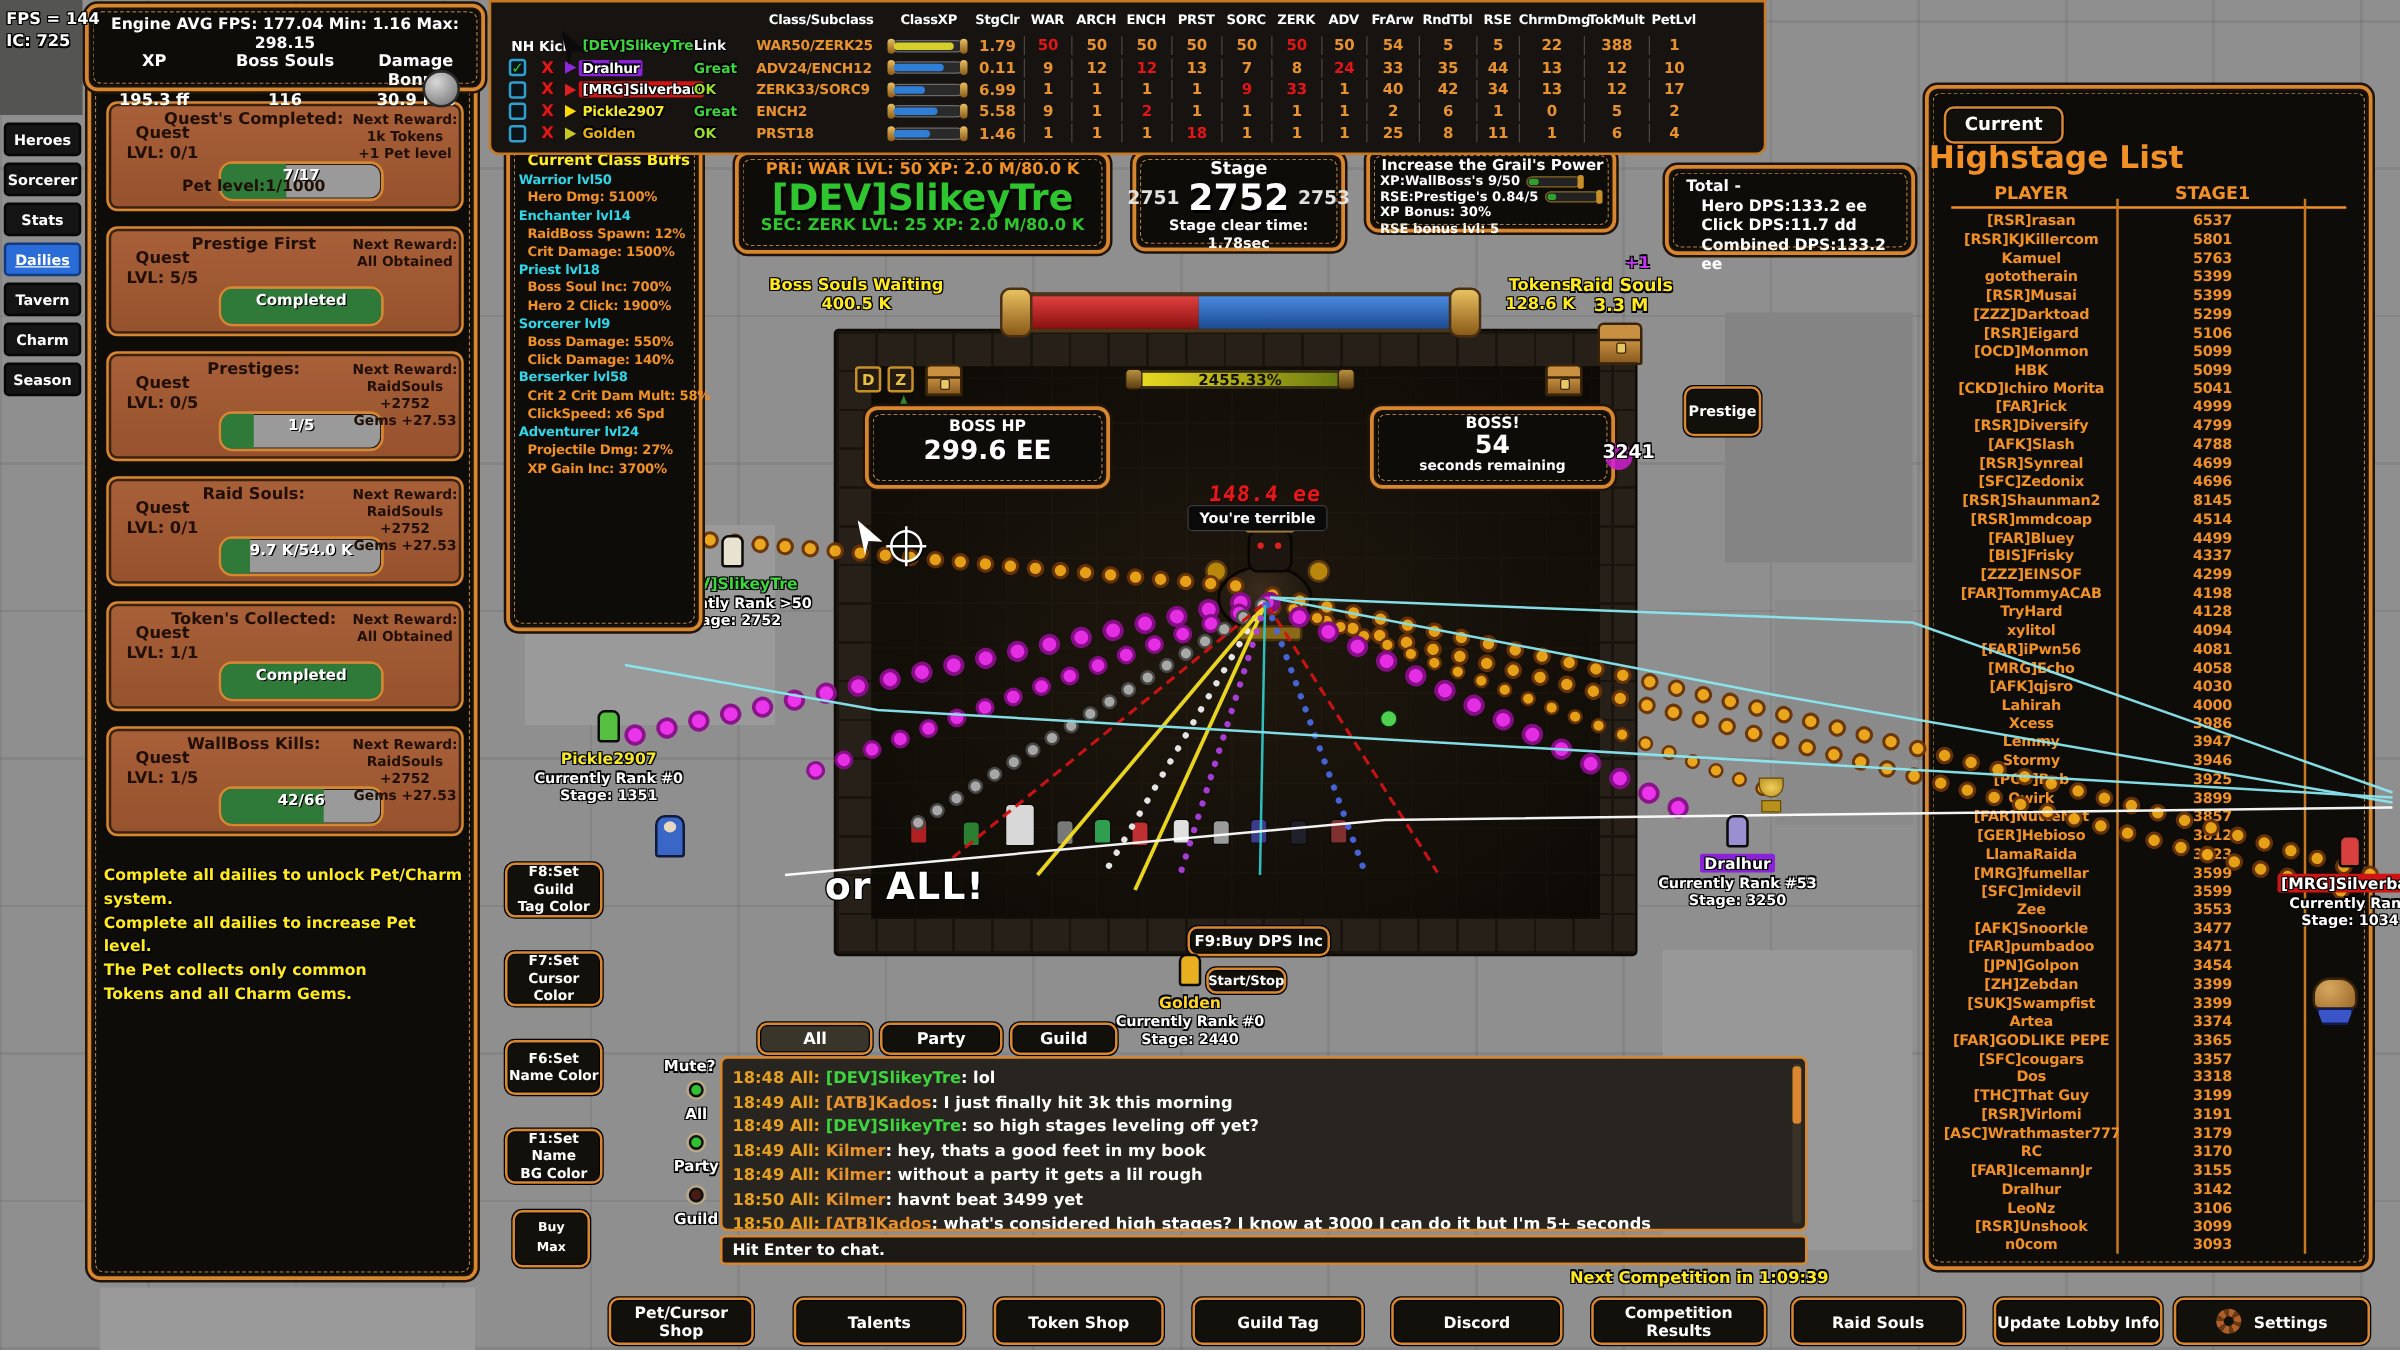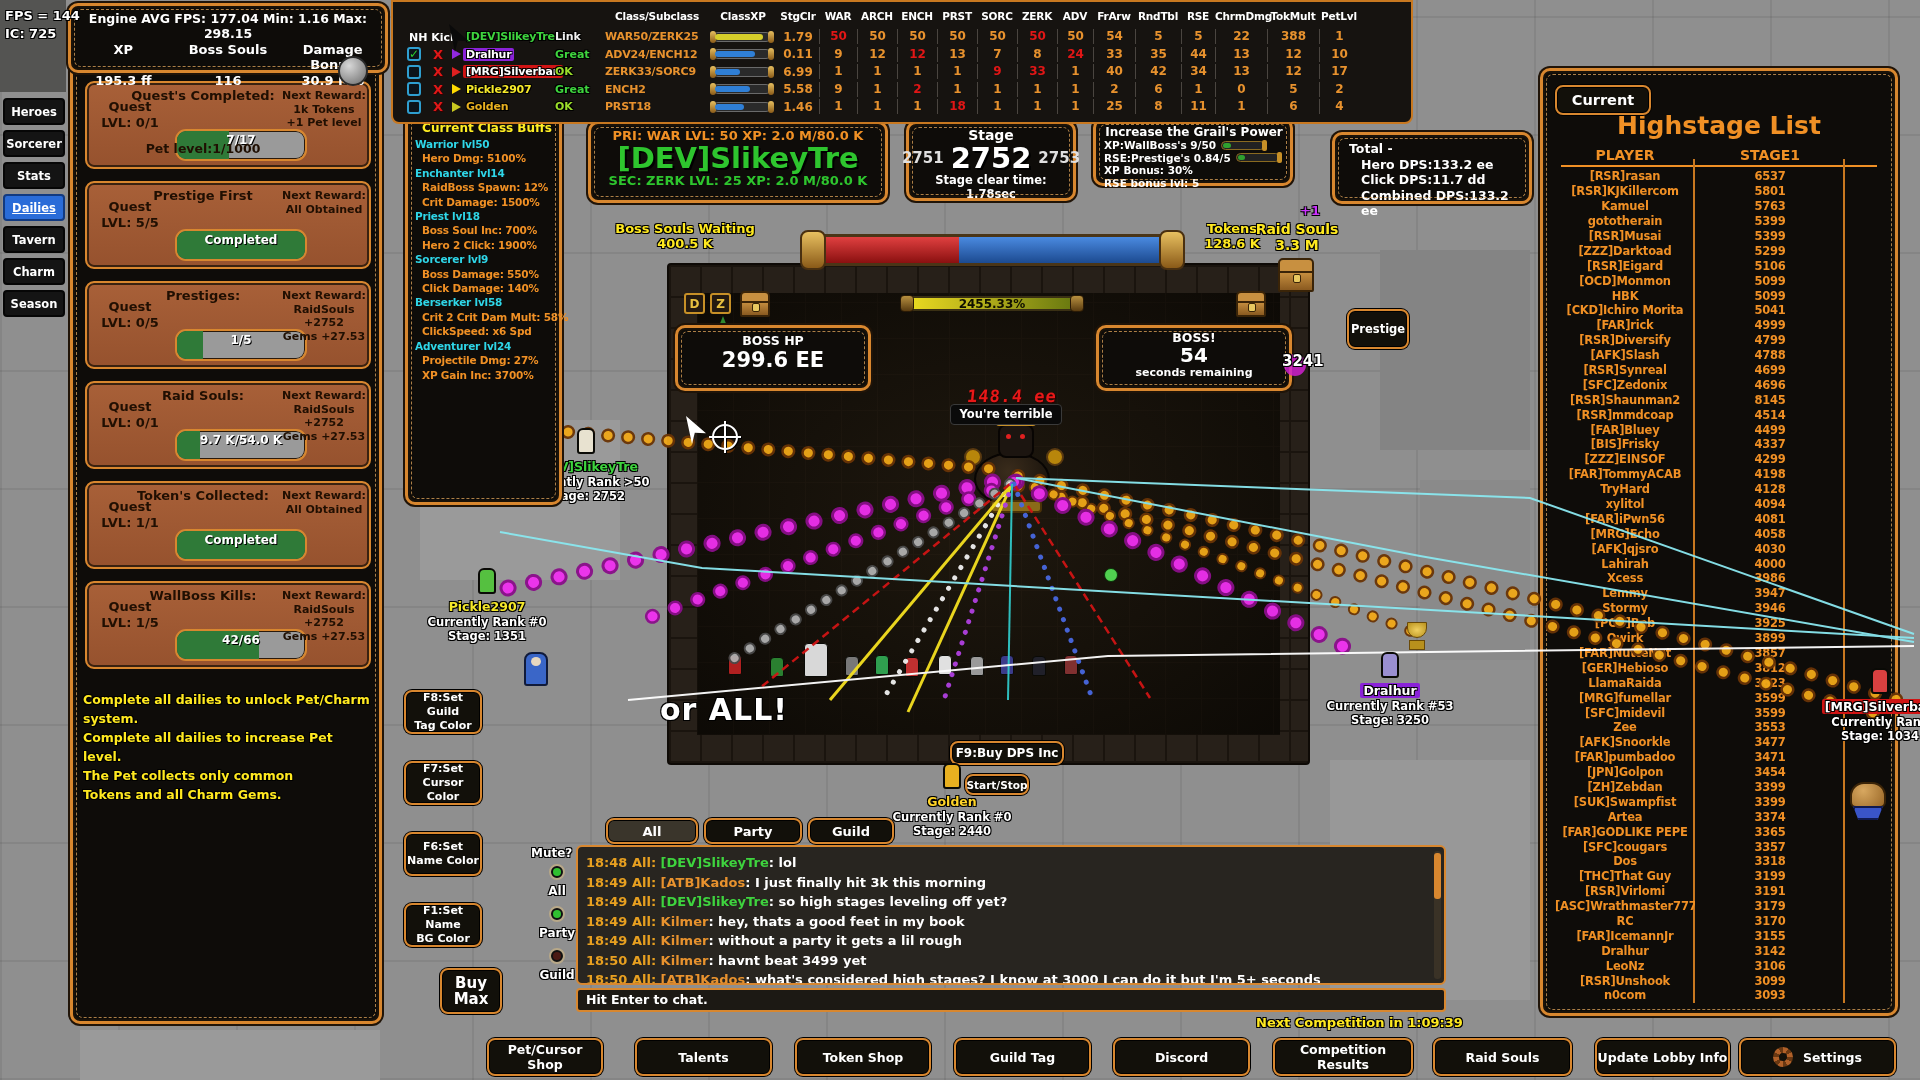--- a/index.html
+++ b/index.html
@@ -96,21 +96,21 @@
   .q-fill { position:absolute; left:0; top:0; bottom:0; background:#2f7a38; }
   .q-bar-label { position:absolute; inset:0; text-align:center; color:#fff; font-size:12px; line-height:18px; text-shadow:1px 1px 0 #000; }
   .q-extra { position:absolute; left:40px; right:90px; top:58px; text-align:center; font-size:12.5px; }
   .q-reward { position:absolute; right:2px; top:6px; width:86px; text-align:center; font-size:11px; line-height:13.5px; }
   #daily-info { position:absolute; left:10px; top:625px; width:290px; color:#ffe920; font-size:12.5px; line-height:19px; }
   #panel-knob { left:338px; top:56px; width:30px; height:30px; border-radius:50%; z-index:62;
     background:radial-gradient(circle at 35% 30%, #d8d8d8, #6a6a6a); border:2px solid #2a2a2a; }
 
   
   .fbtn { left:404px; width:78px; height:44px; font-size:11px; line-height:14px; flex-direction:column; }
-  #buy-max { left:410px; top:968px; width:62px; height:46px; font-size:15px; line-height:16px; flex-direction:column;margin-left:30px; }
+  #buy-max { left:410px; top:968px; width:62px; height:46px; font-size:10px; line-height:16px; flex-direction:column; }
 
   
   #buffs-panel { left:405px; top:112px; width:157px; height:393px; padding:6px 0 0 7px; }
   #buffs-title { color:#ffee22; font-size:12px; text-align:center; margin-bottom:2px; }
   .bl { font-size:10.5px; line-height:14.4px; letter-spacing:-0.2px; white-space:nowrap; }
   .bl.c { color:#2fd6e8; }
   .bl.b { color:#f09025; padding-left:7px; }
 
   
   #player-panel { left:588px; top:121px; width:300px; height:82px; text-align:center; }
@@ -153,21 +153,21 @@
   #hpbar { left:800px; top:227px; width:385px; height:45px; position:absolute; z-index:35; display:flex; align-items:center; }
   .cap { width:26px; height:40px; background:linear-gradient(#e8c060,#8a5a18); border:2px solid #4a3010; border-radius:8px; z-index:2; }
   #hpbar-track { flex:1; height:32px; margin:0 -6px; border:3px solid #4a3517; background:#1a1a1a; display:flex; position:relative; }
   #hpbar-red { width:40%; background:linear-gradient(#e04040,#8a1010); }
   #hpbar-blue { width:60%; background:linear-gradient(#4a8ae0,#1c4a90); }
   #hpbar-label { position:absolute; inset:0; text-align:center; color:#fff; font-size:21px; line-height:27px; }
   #stagebar { left:900px; top:294px; width:184px; height:19px; position:absolute; z-index:35; display:flex; align-items:center; }
   .scap { width:14px; height:17px; background:linear-gradient(#b89040,#5a3c10); border:1px solid #2a1a06; border-radius:4px; z-index:2; }
   #stagebar-track { flex:1; height:15px; margin:0 -3px; border:2px solid #3a3014; background:linear-gradient(90deg,#e8d820,#a0a018 60%,#6a7a10); position:relative; }
   #stagebar-label { position:absolute; inset:0; text-align:center; color:#101000; font-size:12px; line-height:12px; font-weight:bold; }
-  #bosshp-panel { left:675px; top:325px; width:196px; height:66px; text-align:center; color:#fff; z-index:36; }
+  #bosshp-panel { left:692px; top:325px; width:196px; height:66px; text-align:center; color:#fff; z-index:36; }
   #bosshp-label { font-size:12.5px; margin-top:5px; }
   #bosshp-value { font-size:21px; }
   #bosst-panel { left:1096px; top:325px; width:196px; height:66px; text-align:center; color:#fff; z-index:36; }
   #bosst-label { font-size:12.5px; margin-top:2px; }
   #bosst-value { font-size:20px; line-height:21px; }
   #bosst-sub { font-size:11px; }
   #dmg-popup { left:952px; top:386px; width:120px; position:absolute; z-index:37; color:#e81818; font-size:17px;
     font-family:"DejaVu Sans Mono", monospace; font-weight:bold; text-align:center; letter-spacing:1px;
     text-shadow:1px 1px 0 #2a0000; transform:skewX(-6deg); }
   #taunt { left:950px; top:404px; width:112px; height:21px; position:absolute; z-index:37; background:#0a0a0a;
@@ -240,21 +240,21 @@
   
   #next-comp { left:1256px; top:1015px; color:#ffe920; font-size:13px; z-index:60; }
   .foot { top:1038px; height:38px; font-size:12.5px; }
   .gear { width:20px; height:20px; border-radius:50%; margin-right:10px; flex:none; position:relative;
     background:repeating-conic-gradient(#b06028 0 32deg, #6a3812 32deg 60deg); }
   .gear::after { content:""; position:absolute; inset:6px; border-radius:50%; background:#12100a; }
 
   
   #highstage-panel { left:1540px; top:68px; width:358px; height:948px; z-index:40; }
   #hs-current { left:12px; top:14px; width:96px; height:30px; font-size:14.5px; position:absolute; }
-  #hs-title { position:absolute; left:0; right:0; top:40px; text-align:center; color:#f09025; font-size:25px; }
+  #hs-title { position:absolute; left:0; right:0; top:40px; color:#f09025; font-size:25px; }
   #hs-colheads { position:absolute; left:12px; top:76px; width:298px; display:grid; grid-template-columns:140px 150px; color:#f09025; font-size:14px; text-align:center; }
   #hs-underline { position:absolute; left:18px; top:94px; width:316px; height:2px; background:#f09025; }
   #hs-rows { position:absolute; left:12px; top:98px; width:298px; }
   .hs-row { display:grid; grid-template-columns:140px 150px; height:14.9px; align-items:center; text-align:center; }
   .hs-row span { color:#f09025; font-size:11.5px; letter-spacing:-0.2px; white-space:nowrap; overflow:hidden; }
   .hs-div { position:absolute; top:88px; bottom:10px; width:2px; background:#c87820; }
 
   
   #beams { position:absolute; inset:0; z-index:45; pointer-events:none; }
 </style>

